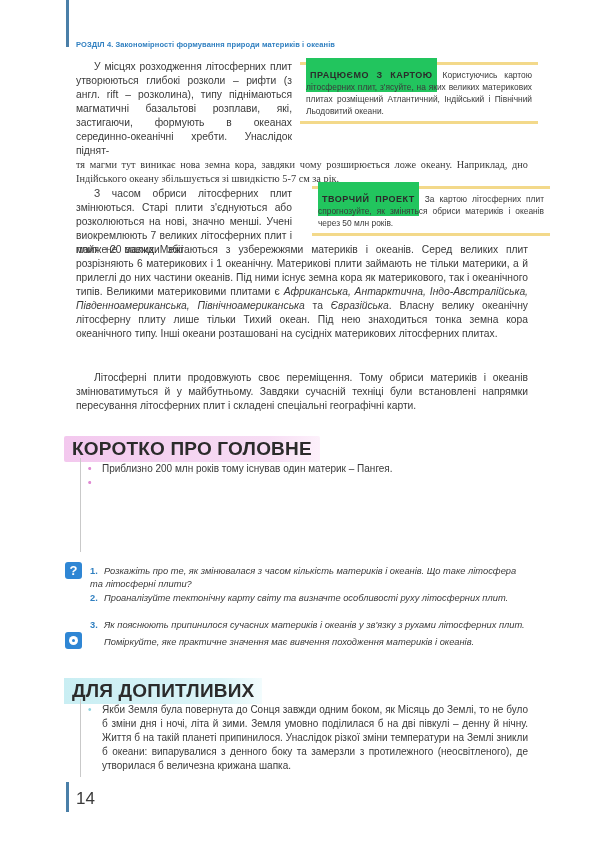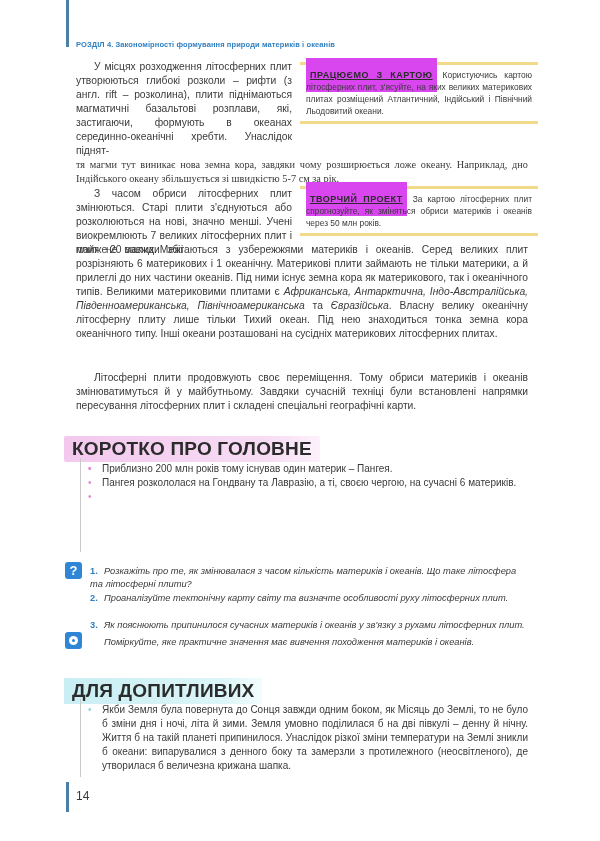--- a/index.html
+++ b/index.html
@@ -4,70 +4,70 @@
 <style>
   html, body { margin:0; padding:0; }
   body { width:600px; height:841px; background:#fff; position:relative; overflow:hidden;
          font-family:"Liberation Sans", sans-serif; color:#3a3a3a; }
   .vbar-top { position:absolute; left:66px; top:0; width:3px; height:47px; background:#4a7fa8; }
   .header { position:absolute; left:76px; top:40px; font-size:7.5px; color:#2f7fc0; font-weight:bold; letter-spacing:0.1px; white-space:nowrap; }
   .p { position:absolute; font-size:10.3px; line-height:14px; text-align:justify; color:#3a3a3a; }
   .p i { font-style:italic; }
   .indent { text-indent:18px; }
   .box { position:absolute; background:#fff; border-top:3px solid #f3d98a; border-bottom:3px solid #f3d98a; padding:4px 6px; font-size:8.4px; line-height:12px; color:#3a3a3a; text-align:justify; }
-  .box .tag { background:#d946ef; font-weight:bold; color:#2b2b2b; padding:12px 4px; font-size:9px; letter-spacing:0.5px; margin-right:6px;text-decoration:underline; }
+  .box .tag { background:#22c55e; font-weight:bold; color:#2b2b2b; padding:12px 4px; font-size:9px; letter-spacing:0.5px; margin-right:6px; }
   .heading { position:absolute; font-weight:bold; font-size:19px; color:#2b2b2b; padding:2px 8px; letter-spacing:0.2px; }
   .h-pink { background:linear-gradient(90deg,#f3c8ee,#f7ddf4 80%,#fdf1fb); border-radius:2px; }
   .h-cyan { background:linear-gradient(90deg,#c9eef3,#dcf5f8 80%,#f2fcfd); }
   .vline { position:absolute; width:1px; background:#c9c9c9; }
   .list { position:absolute; margin:0; padding:0; list-style:none; font-size:10px; line-height:14px; color:#3a3a3a; }
   .list li { position:relative; padding-left:16px; text-align:justify; }
   .list li .bul { position:absolute; left:2px; top:0; color:#e08ad3; font-size:10px; }
   .list.cyan li .bul { color:#8ad3de; }
   .q { position:absolute; font-size:9.3px; line-height:13px; font-style:italic; color:#3a3a3a; }
   .q .num { color:#2f7fc0; font-style:normal; font-weight:bold; display:inline-block; width:14px; }
   .qicon { position:absolute; width:17px; height:17px; background:#2f86d4; border-radius:3px; color:#fff; font-weight:bold; font-size:13px; text-align:center; line-height:17px; }
   .gicon { position:absolute; width:17px; height:17px; background:#2f86d4; border-radius:3px; }
   .gicon span { position:absolute; left:4px; top:4px; width:9px; height:9px; background:#fff; border-radius:50%; }
   .gicon span::after { content:""; position:absolute; left:3px; top:3px; width:3px; height:3px; background:#2f86d4; border-radius:50%; }
   .pagebar { position:absolute; left:66px; top:782px; width:3px; height:30px; background:#4a7fa8; }
-  .pagenum { position:absolute; left:76px; top:789px; font-size:12px; color:#3a3a3a;text-align:center; }
+  .pagenum { position:absolute; left:76px; top:789px; font-size:17px; color:#3a3a3a;text-align:center; }
 </style>
 </head>
 <body>
 
 <div class="vbar-top"></div>
 <div class="header">РОЗДІЛ 4. Закономірності формування природи материків і океанів</div>
 
-<div class="p indent" style="left:76px; top:60px; width:216px;">У місцях розходження літосферних плит утворюються глибокі розколи – рифти (з англ. rift – розколина), плити піднімаються магматичні базальтові розплави, які, застигаючи, формують в океанах серединно-океанічні хребти. Унаслідок піднят-</div>
+<div class="p indent" style="left:76px; top:60px; width:216px;">У місцях розходження літосферних плит утворюються глибокі розколи – рифти (з англ. rift – розколина), типу піднімаються магматичні базальтові розплави, які, застигаючи, формують в океанах серединно-океанічні хребти. Унаслідок піднят-</div>
 
 <div class="box" style="left:300px; top:60px; width:226px; top:62px;">
   <span class="tag">ПРАЦЮЄМО З КАРТОЮ</span><span>Користуючись картою літосферних плит, з'ясуйте, на яких великих материкових плитах розміщений Атлантичний, Індійський і Північний Льодовитий океани.</span>
 </div>
 
 <div class="p" style="left:76px; top:158px; width:452px;font-family:Liberation Serif, serif;">тя магми тут виникає нова земна кора, завдяки чому розширюється ложе океану. Наприклад, дно Індійського океану збільшується зі швидкістю 5-7 см за рік.</div>
 
 <div class="p indent" style="left:76px; top:187px; width:216px;">З часом обриси літосферних плит змінюються. Старі плити з'єднуються або розколюються на нові, значно менші. Учені виокремлюють 7 великих літосферних плит і майже 20 малих. Межі</div>
 
-<div class="box" style="left:300px; top:186px; width:226px;">
+<div class="box" style="left:312px; top:186px; width:226px;">
   <span class="tag">ТВОРЧИЙ ПРОЕКТ</span><span>За картою літосферних плит спрогнозуйте, як зміняться обриси материків і океанів через 50 млн років.</span>
 </div>
 
 <div class="p" style="left:76px; top:243px; width:452px;">
   <span>плит не завжди збігаються з узбережжями материків і океанів. Серед великих плит розрізняють 6 материкових і 1 океанічну. Материкові плити займають не тільки материки, а й прилеглі до них частини океанів. Під ними існує земна кора як материкового, так і океанічного типів. Великими материковими плитами є </span><i>Африканська, Антарктична, Індо-Австралійська, Південноамериканська, Північноамериканська</i><span> та </span><i>Євразійська</i><span>. Власну велику океанічну літосферну плиту лише тільки Тихий океан. Під нею знаходиться тонка земна кора океанічного типу. Інші океани розташовані на сусідніх материкових літосферних плитах.</span>
 </div>
 
 <div class="p indent" style="left:76px; top:371px; width:452px;">Літосферні плити продовжують своє переміщення. Тому обриси материків і океанів змінюватимуться й у майбутньому. Завдяки сучасній техніці були встановлені напрямки пересування літосферних плит і складені спеціальні географічні карти.</div>
 
 <div class="heading h-pink" style="left:64px; top:436px;">КОРОТКО ПРО ГОЛОВНЕ</div>
 <div class="vline" style="left:80px; top:458px; height:94px;"></div>
 <ul class="list" style="left:86px; top:462px; width:442px;">
   <li><span class="bul">•</span></li>
   <li><span class="bul">•</span><span>Приблизно 200 млн років тому існував один материк – Пангея.</span></li>
-  <li><span class="bul">•</span><span>Пангея розкололася на Гондвану та Лавразію, а ті, своєю чергою, на сучасні 6 материків.</span></li>
+  <li><span class="bul">•</span></li>
   <li><span class="bul">•</span></li>
 </ul>
 
 <div class="qicon" style="left:65px; top:562px;">?</div>
 <div class="q" style="left:90px; top:565px; width:438px;"><span class="num">1.</span><span>Розкажіть про те, як змінювалася з часом кількість материків і океанів. Що таке літосфера та літосферні плити?</span></div>
 <div class="q" style="left:90px; top:592px; width:438px;"><span class="num">2.</span><span>Проаналізуйте тектонічну карту світу та визначте особливості руху літосферних плит.</span></div>
 <div class="q" style="left:90px; top:619px; width:438px;"><span class="num">3.</span><span>Як пояснюють припинилося сучасних материків і океанів у зв'язку з рухами літосферних плит.</span></div>
 <div class="gicon" style="left:65px; top:632px;">
     <span></span>
   </div>

